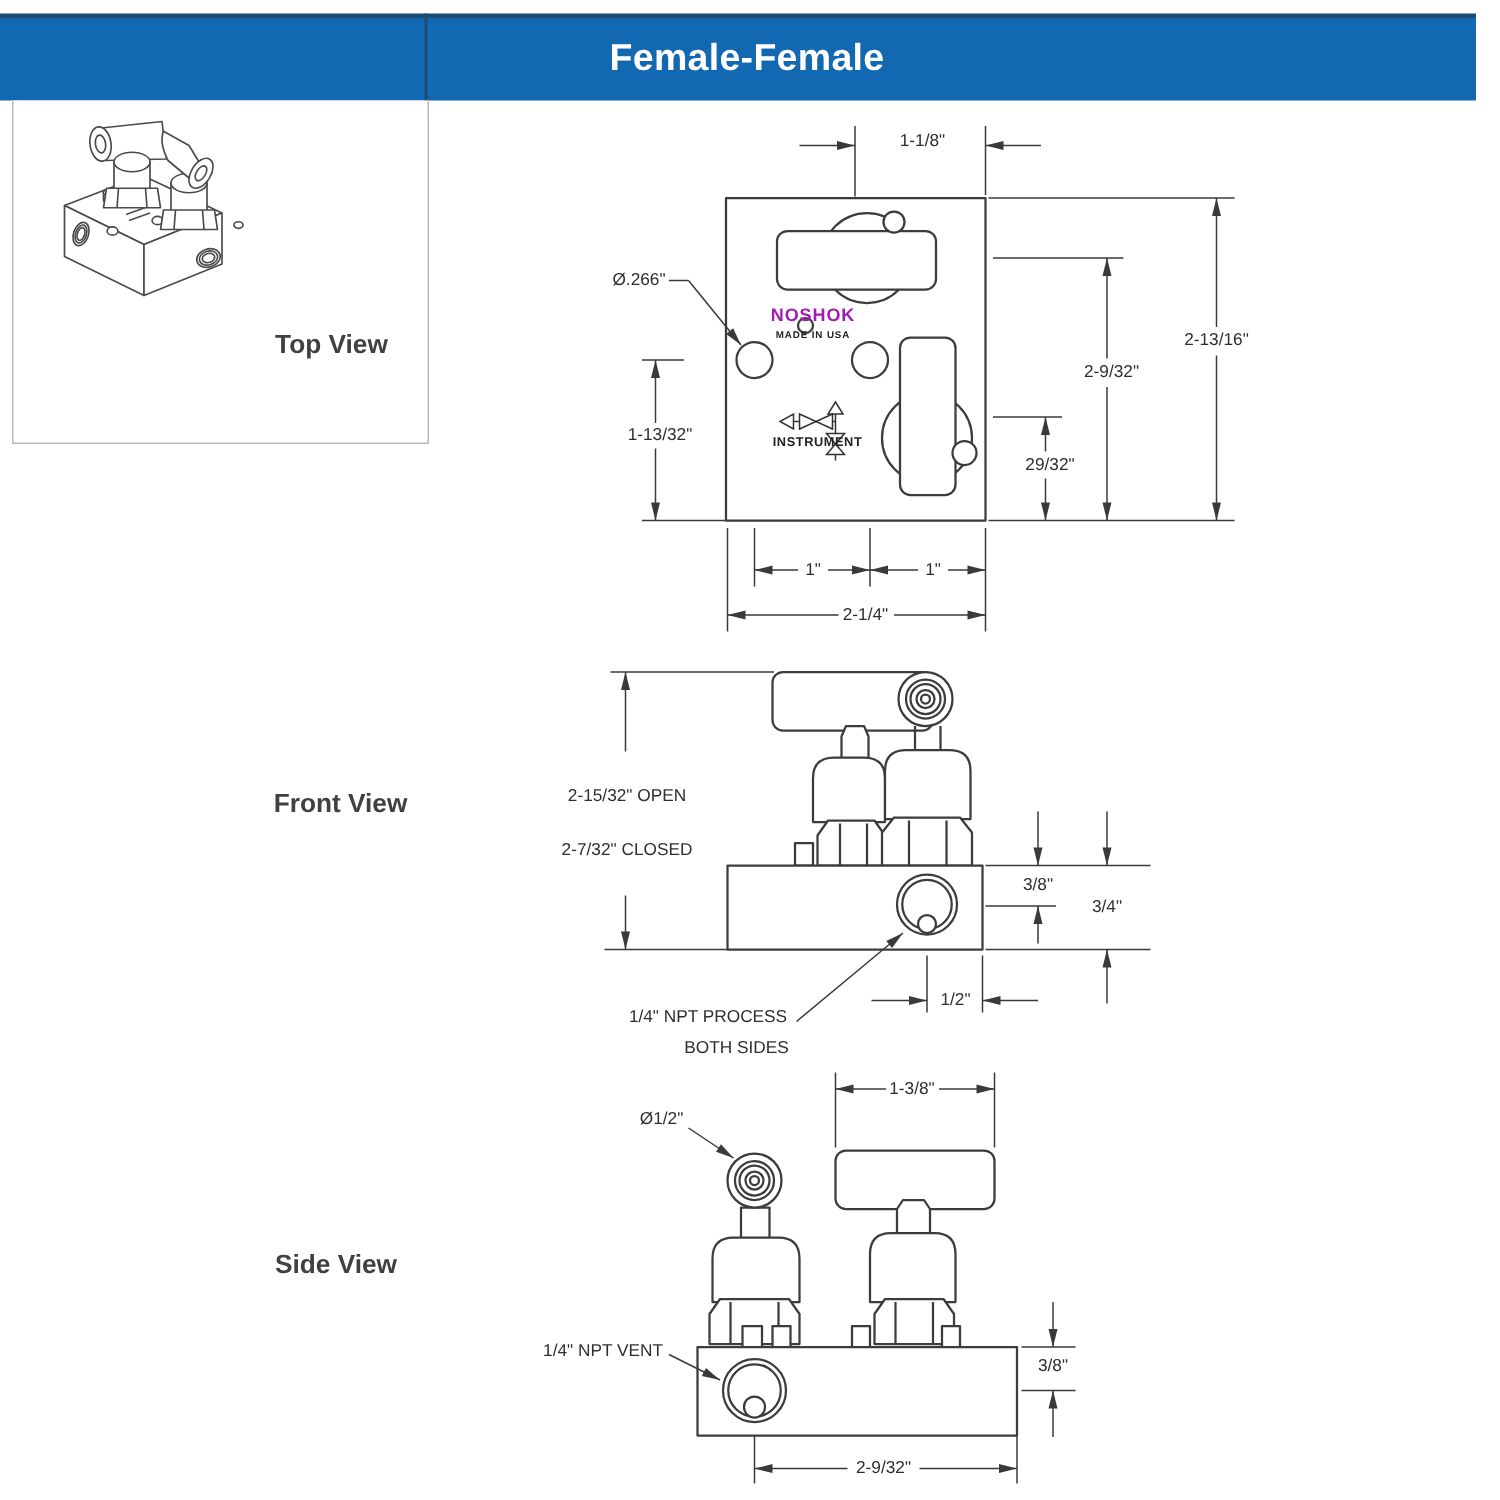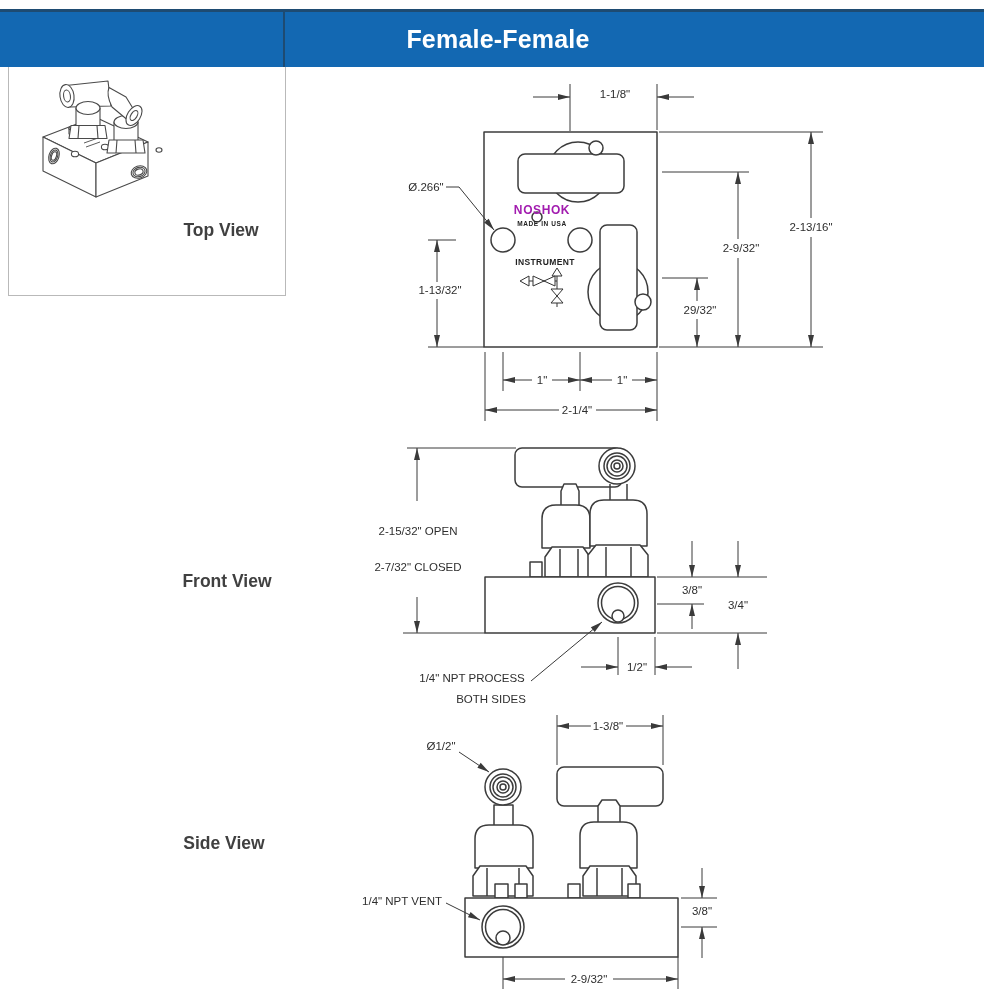--- a/index.html
+++ b/index.html
@@ -13,21 +13,21 @@
   .thumb-box{position:absolute;left:8px;top:67px;width:276px;height:228px;background:#fff;
         border-left:1px solid #b9b9b9;border-right:1px solid #b9b9b9;border-bottom:1px solid #b9b9b9;}
   .view-label{position:absolute;transform:translate(-50%,-50%);color:#404040;font-size:17.5px;
         font-weight:700;white-space:nowrap;}
   .lbl{position:absolute;transform:translate(-50%,-50%);color:#2e2e2e;font-size:11.5px;
         white-space:pre;line-height:12px;}
   .bg{background:#fff;padding:0 2px;}
   .two-line{text-align:center;}
   .logo{font-size:12px;font-weight:800;letter-spacing:.6px;color:#a21caf;}
   .made{font-size:6.5px;font-weight:700;letter-spacing:.6px;color:#222;}
-  .instr{font-size:8.5px;font-weight:700;letter-spacing:.4px;color:#222;}
+  .instr{font-size:8.5px;font-weight:700;letter-spacing:.4px;color:#222;margin-top:32px;}
   svg{position:absolute;left:0;top:0;}
   .obj{stroke:#3c3c3c;stroke-width:1.5;fill:none;stroke-linejoin:round;}
   .objf{stroke:#3c3c3c;stroke-width:1.5;fill:#fff;stroke-linejoin:round;}
   .dim{stroke:#3a3a3a;stroke-width:1;fill:none;}
   .sym{stroke:#333;stroke-width:1;fill:#fff;}
 </style>
 </head>
 <body>
 
 <div class="page">
@@ -223,21 +223,21 @@
         <line x1="702" y1="958" x2="702" y2="927" marker-end="url(#arr)"></line>
         <line x1="503" y1="957" x2="503" y2="989"></line>
         <line x1="678" y1="957" x2="678" y2="989"></line>
         <line x1="565" y1="979" x2="503" y2="979" marker-end="url(#arr)"></line>
         <line x1="613" y1="979" x2="678" y2="979" marker-end="url(#arr)"></line>
       </g>
     </g>
   </svg>
 
   <div class="view-label" style="left:221px;top:230px">Top View</div>
-  <div class="view-label" style="left:227px;top:581px">Front View</div>
+  <div class="view-label" style="left:227px;top:536px">Front View</div>
   <div class="view-label" style="left:224px;top:843px">Side View</div>
 
   <div class="lbl logo" style="left:542px;top:210px">NOSHOK</div>
   <div class="lbl made" style="left:542px;top:224px">MADE IN USA</div>
   <div class="lbl instr" style="left:545px;top:262px">INSTRUMENT</div>
 
   <span class="lbl" style="left:615px;top:94px">1-1/8"</span>
   <span class="lbl" style="left:426px;top:187px">Ø.266"</span>
   <span class="lbl bg" style="left:440px;top:290px">1-13/32"</span>
   <span class="lbl bg" style="left:700px;top:310px">29/32"</span>

